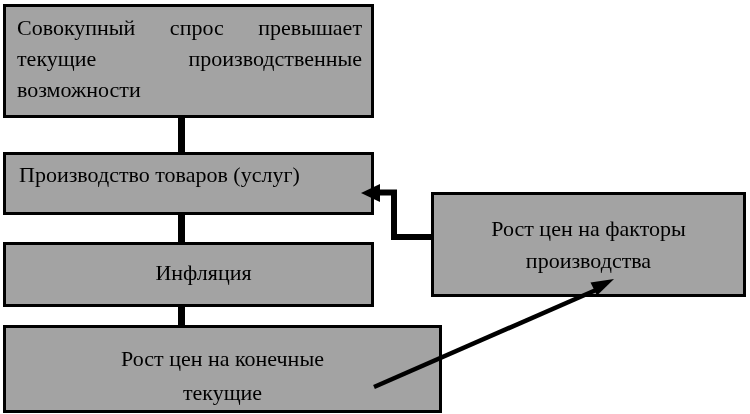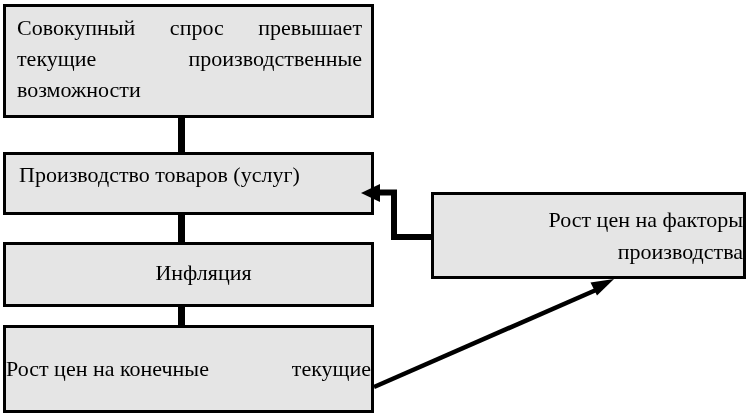--- a/index.html
+++ b/index.html
@@ -14,21 +14,21 @@
     background: #ffffff;
     font-family: "Liberation Serif", "DejaVu Serif", serif;
     font-size: 22px;
     color: #000000;
     overflow: hidden;
   }
   .box {
     position: absolute;
     box-sizing: border-box;
     border: 3px solid #000000;
-    background: #e5e5e5;
+    background: #a3a3a3;
   }
   
   #box-demand {
     left: 3px; top: 4px; width: 371px; height: 114px;
     padding: 5px 9px 0 11px;
     line-height: 31px;
   }
   #box-demand .jline {
     text-align: justify;
     text-align-last: justify;
@@ -44,31 +44,31 @@
   }
   
   #box-inflation {
     left: 3px; top: 242px; width: 371px; height: 65px;
     display: flex; align-items: center; justify-content: center;
     padding-bottom: 4px;
     padding-left: 30px;
   }
   
   #box-final {
-    left: 3px; top: 325px; width: 371px; height: 88px;
-    display: flex; flex-direction: row;
-    align-items: center; justify-content: space-between;
+    left: 3px; top: 325px; width: 439px; height: 88px;
+    display: flex; flex-direction: column;
+    align-items: center; justify-content: flex-end;
     text-align: center;
     line-height: 34px;
   }
   
   #box-factors {
-    left: 431px; top: 192px; width: 315px; height: 87px;
+    left: 431px; top: 192px; width: 315px; height: 105px;
     display: flex; flex-direction: column;
-    align-items: flex-end; justify-content: center;
+    align-items: center; justify-content: center;
     text-align: center;
     line-height: 32px;
   }
   #connectors {
     position: absolute;
     left: 0; top: 0;
     width: 750px; height: 414px;
     pointer-events: none;
   }
 </style>

